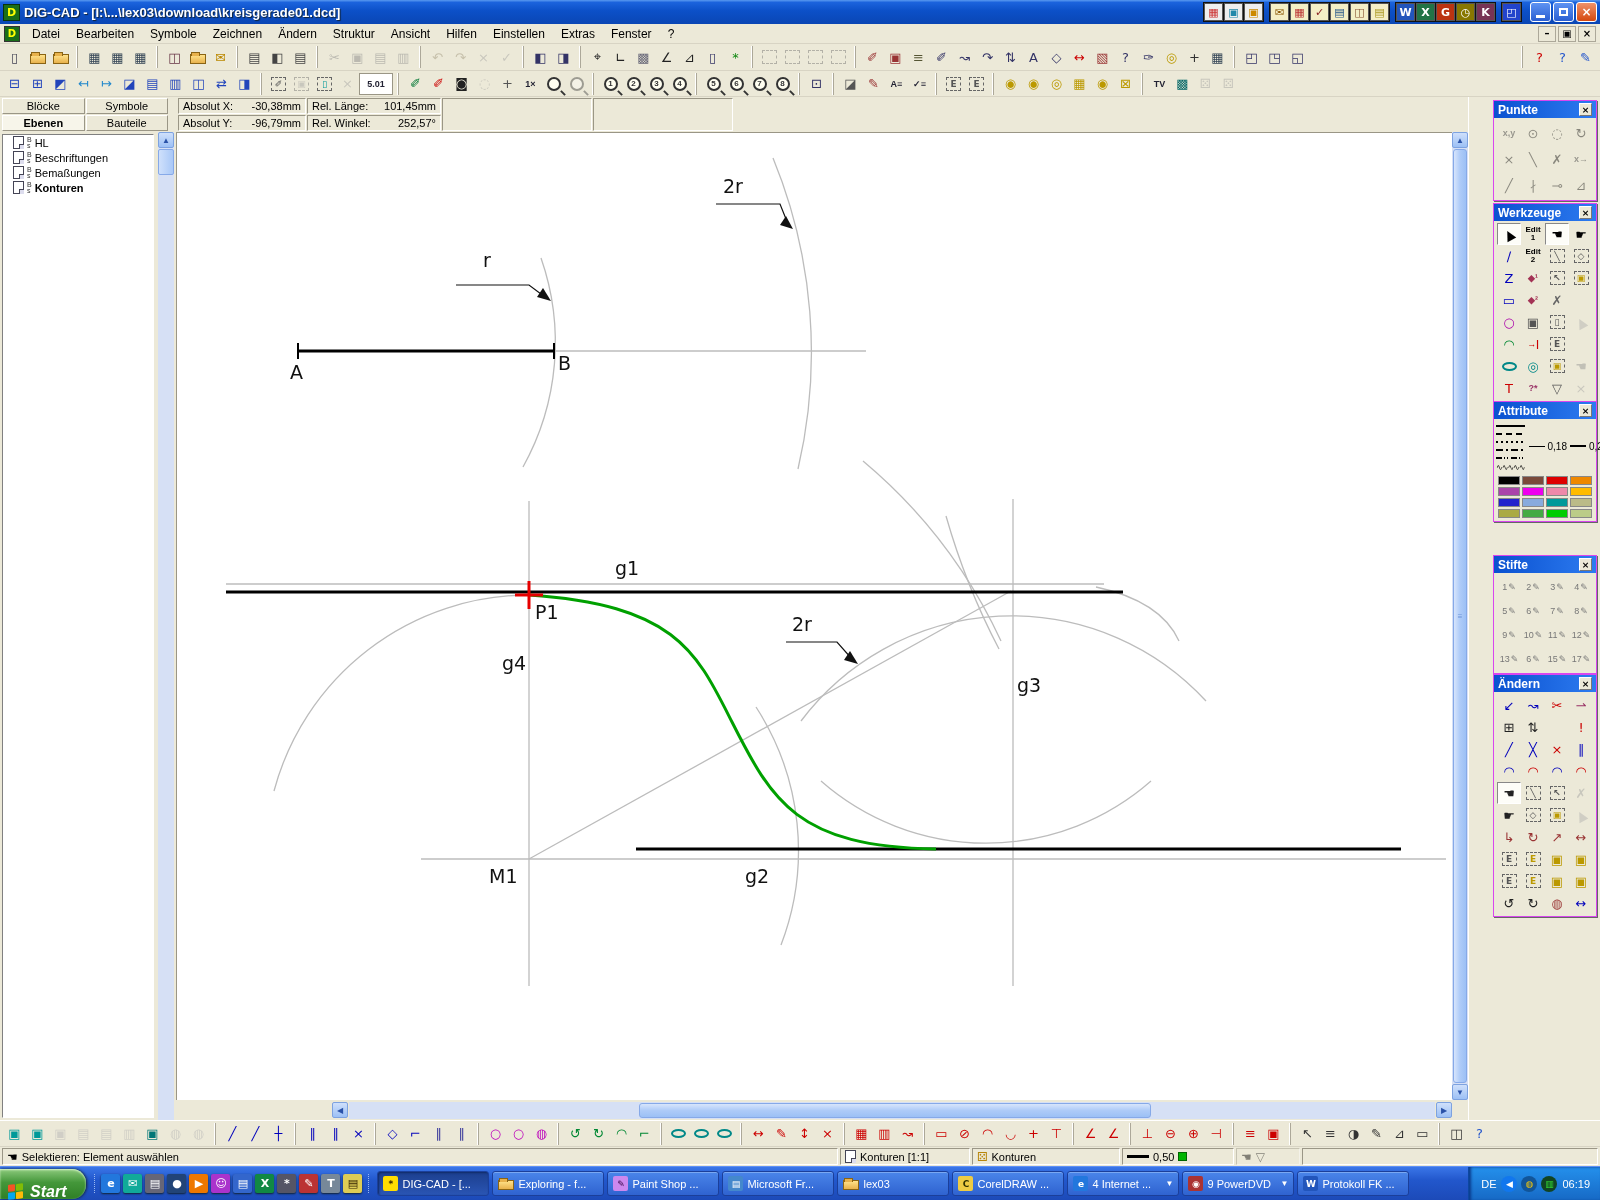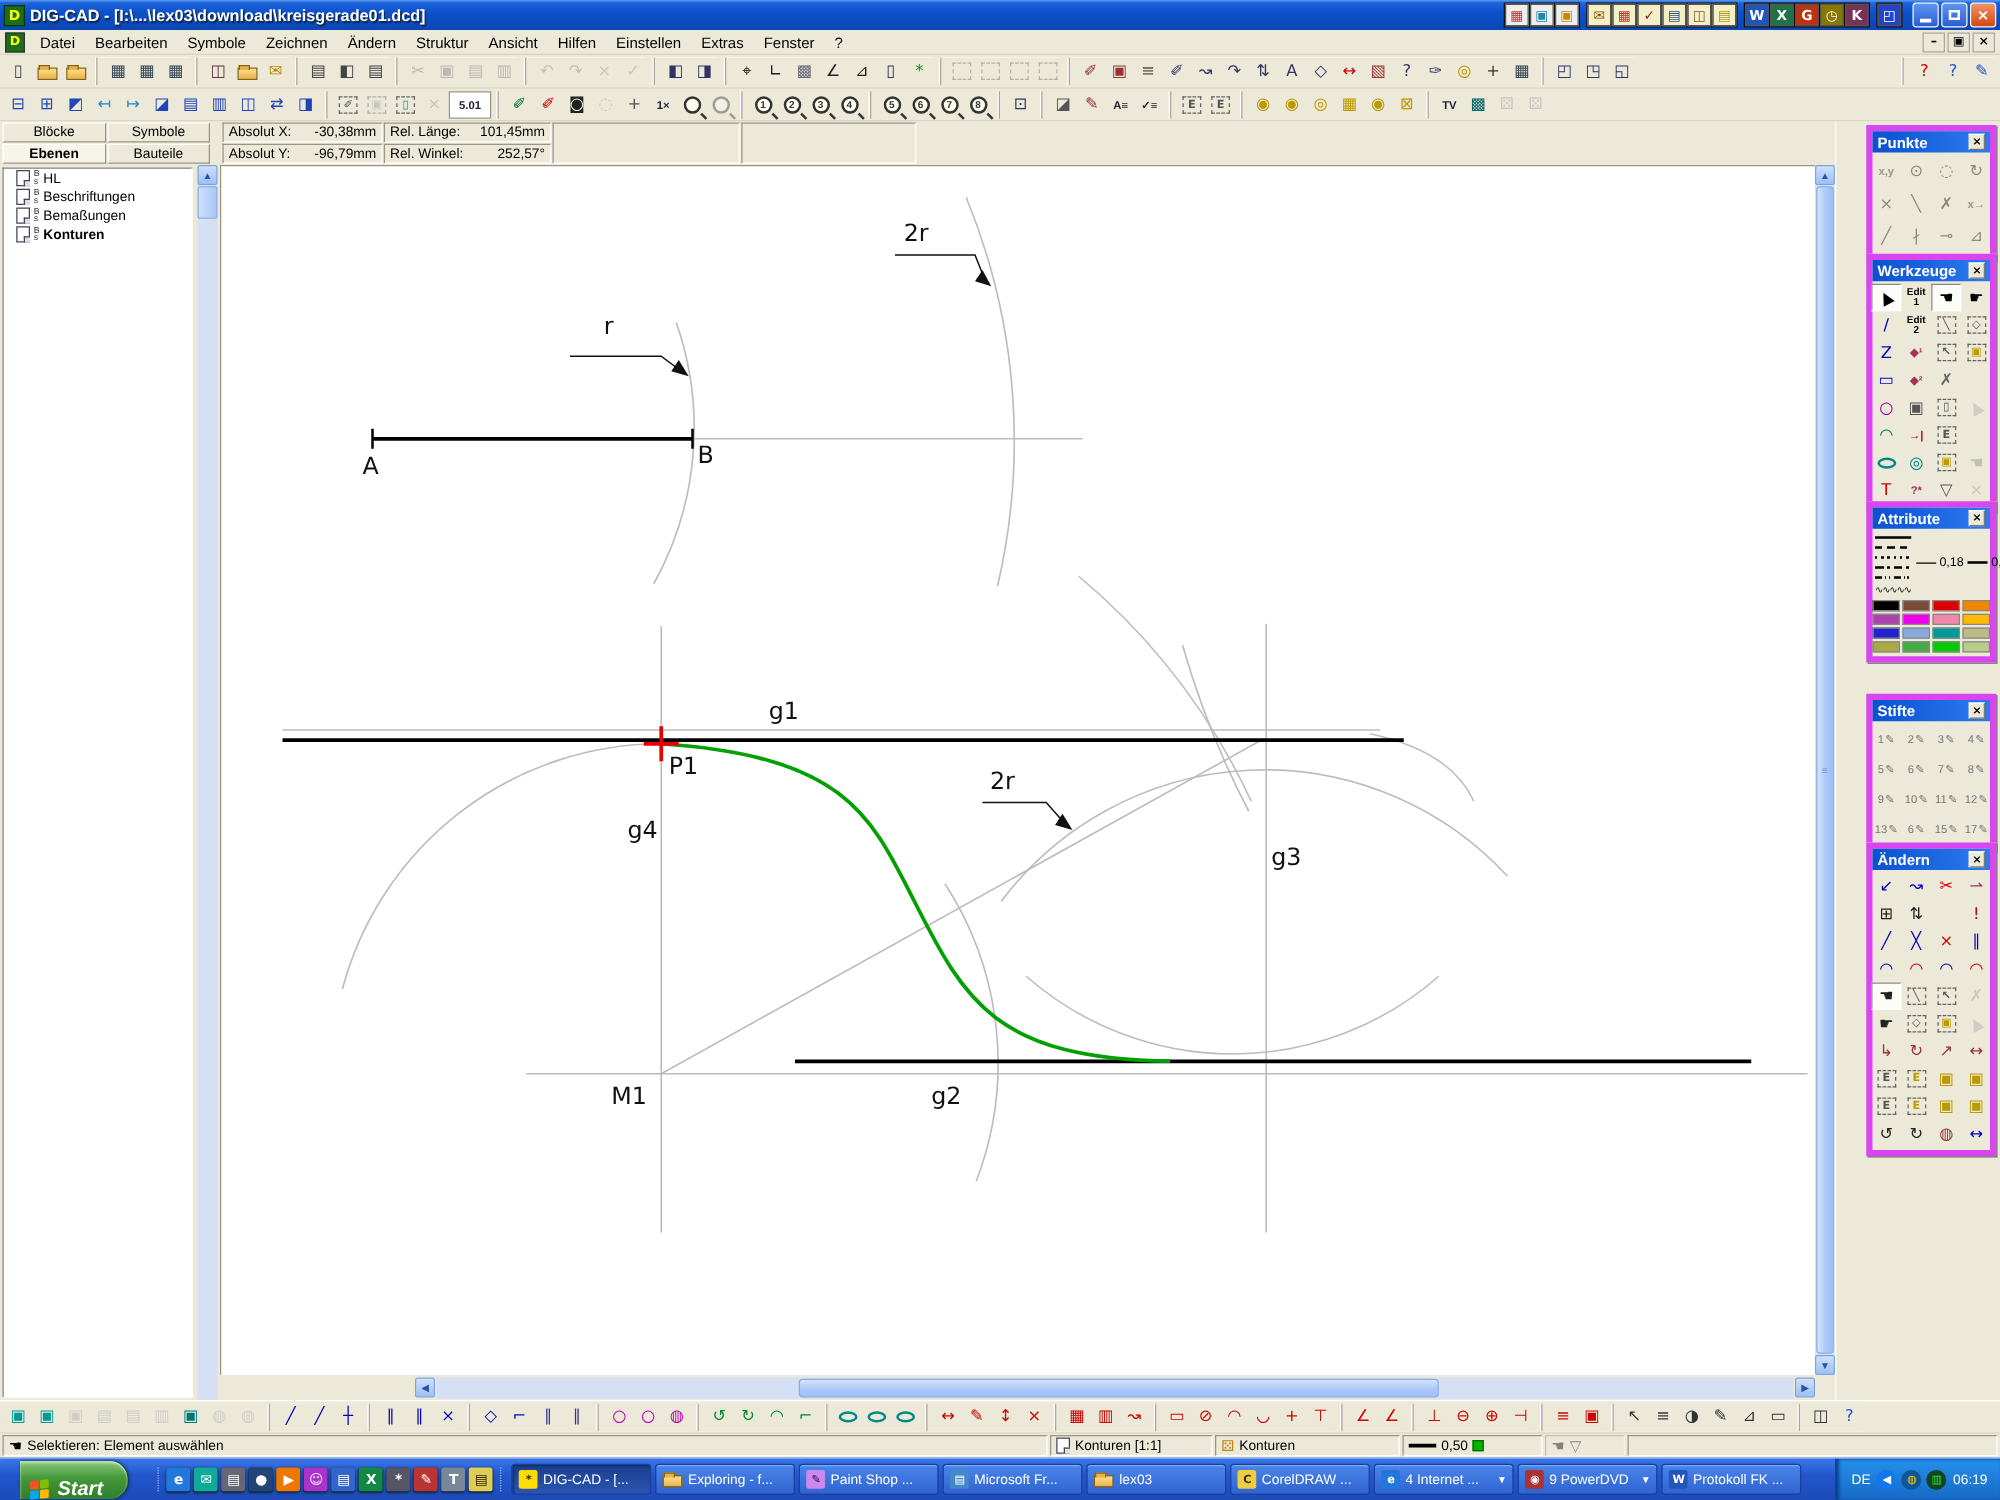--- a/index.html
+++ b/index.html
@@ -75,21 +75,21 @@
 
 #vscroll{position:absolute;left:1452px;top:0;width:16px;height:968px;background:#d6e0f5;display:flex;flex-direction:column}
 #vscroll .sthumb{flex:1;margin:1px 1px;background:linear-gradient(90deg,#d7e5fc,#aecbf8 50%,#9cc0f5);border:1px solid #86a9e8;border-radius:3px;display:flex;align-items:center;justify-content:center;color:#6b93d8;font-size:8px}
 
 #hscroll{position:absolute;left:176px;top:968px;width:1276px;height:20px;background:#ece9d8;display:flex;align-items:center}
 #hscroll .htrack{position:absolute;left:156px;width:1120px;height:17px;background:#d6e0f5;display:flex;align-items:center}
 #hscroll .sthumb{position:absolute;left:290px;width:512px;height:15px;background:linear-gradient(#d7e5fc,#aecbf8 50%,#9cc0f5);border:1px solid #86a9e8;border-radius:3px}
 
 
 #dock{position:absolute;left:1468px;top:97px;width:132px;height:1023px;background:#ece9d8;border-left:1px solid #fff}
-.palette{position:absolute;left:24px;width:104px;background:#ece9d8;border:5px solid #d946ef;box-shadow:1px 1px 0 #666}
+.palette{position:absolute;left:24px;width:104px;background:#ece9d8;border:1px solid #d946ef;box-shadow:1px 1px 0 #666}
 .pal-title{height:17px;background:linear-gradient(90deg,#0a51d0,#2d7bf0);color:#fff;font:bold 12px "Liberation Sans",sans-serif;display:flex;align-items:center;padding:0 4px}
 .pal-x{margin-left:auto;width:13px;height:13px;background:#ece9d8;border:1px solid;border-color:#fff #777 #777 #fff;color:#000;font:bold 9px "DejaVu Sans",sans-serif;display:flex;align-items:center;justify-content:center}
 .pal-body{padding:2px}
 .grid4{display:grid;grid-template-columns:repeat(4,24px);justify-content:center}
 .grid4 .tbtn{width:24px;height:22px}
 #pal-punkte .tbtn{height:26px}
 .pen{display:flex;align-items:center;justify-content:center;gap:1px;font:9px "Liberation Sans",sans-serif;color:#777;height:24px}
 
 .attr-top{display:flex;gap:4px;padding:2px}
 .ls-col{display:flex;flex-direction:column;gap:6px;width:44px;padding-top:4px}
@@ -107,21 +107,21 @@
 .swatch{height:9px;border:1px solid #888}
 
 #statusbar{position:absolute;left:0;top:1147px;width:1600px;height:19px;background:#ece9d8;display:flex;gap:2px;padding:1px 2px;align-items:stretch}
 .scell{border:1px solid;border-color:#9a9686 #fff #fff #9a9686;display:flex;align-items:center;gap:4px;padding:0 4px;font-size:11px;white-space:nowrap}
 .scell .ico{font-size:12px}
 .greensq{width:9px;height:9px;background:#00b400;border:1px solid #060}
 .wline{width:22px;height:3px;background:#000}
 
 
 #taskbar{position:absolute;left:0;top:1166px;width:1600px;height:34px;background:linear-gradient(#3a76e8,#2257cc 40%,#1c4ab8);display:flex;align-items:center;border-top:1px solid #5e90f5}
-#startbtn{height:30px;margin:16px;padding:16px 20px 0 8px;border-radius:0 14px 14px 0;background:linear-gradient(#8cc97c,#44973a 45%,#2f7f26);color:#fff;font:bold italic 16px "Liberation Sans",sans-serif;display:flex;gap:6px;align-items:center;box-shadow:inset 0 1px 2px #d8f5c8,1px 0 3px #123}
+#startbtn{height:30px;margin:0;padding:16px 20px 0 8px;border-radius:0 14px 14px 0;background:linear-gradient(#8cc97c,#44973a 45%,#2f7f26);color:#fff;font:bold italic 16px "Liberation Sans",sans-serif;display:flex;gap:6px;align-items:center;box-shadow:inset 0 1px 2px #d8f5c8,1px 0 3px #123}
 .flag{width:16px;height:16px;display:grid;grid-template-columns:7px 7px;grid-auto-rows:7px;gap:1px;transform:skewY(-6deg)}
 .flag span{border-radius:1px}
 #quicklaunch{display:flex;gap:3px;margin:0 8px;padding:0 6px;border-left:1px dotted #9ab8f0;border-right:1px dotted #9ab8f0;align-items:center}
 .ql{width:19px;height:19px;border-radius:2px;display:flex;align-items:center;justify-content:center;font:bold 11px "DejaVu Sans",sans-serif;box-shadow:0 1px 2px #123}
 #tasks{display:flex;align-items:center;gap:3px}
 .task{width:112px;height:25px;background:linear-gradient(#4a85ea,#2f63d0);border:1px solid #1b3f9a;border-radius:3px;color:#fff;display:flex;align-items:center;gap:4px;padding:0 5px;font-size:11px;box-shadow:inset 0 1px 0 #7aa8f2}
 .task.active{background:linear-gradient(#1c3f8e,#2a55b4);box-shadow:inset 1px 1px 2px #102a66}
 .task .tico{width:15px;height:15px;flex:none;border-radius:2px;display:flex;align-items:center;justify-content:center;font:bold 9px "DejaVu Sans",sans-serif}
 .task .lbl{overflow:hidden;white-space:nowrap}
 .task .dd{margin-left:auto;font-size:8px}

